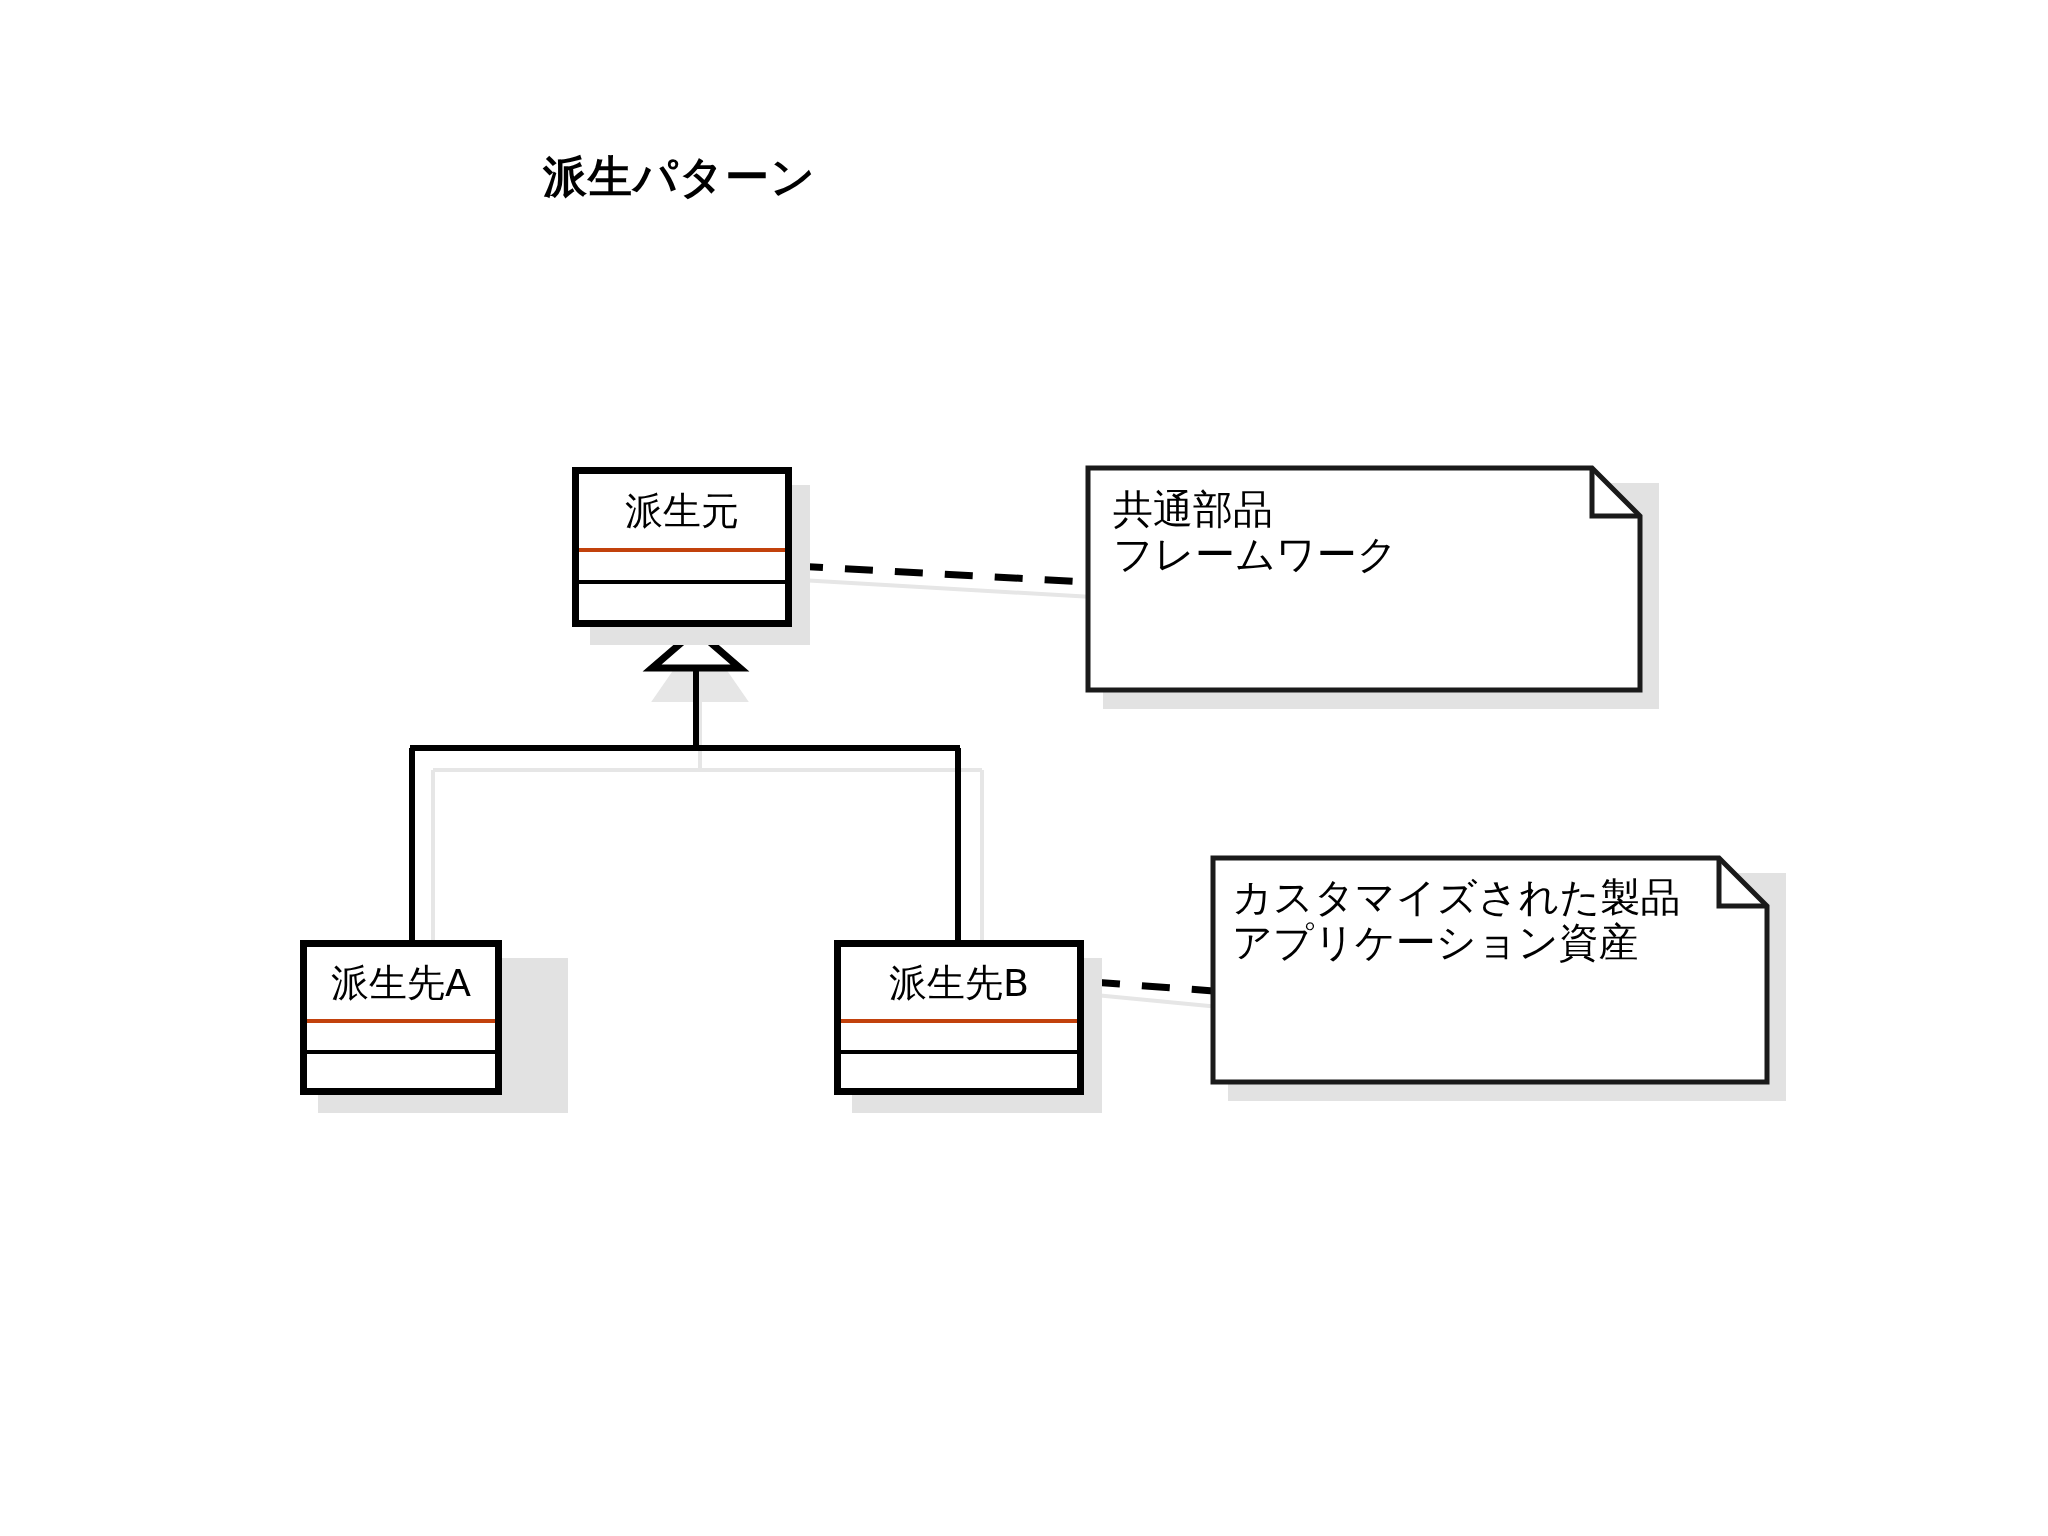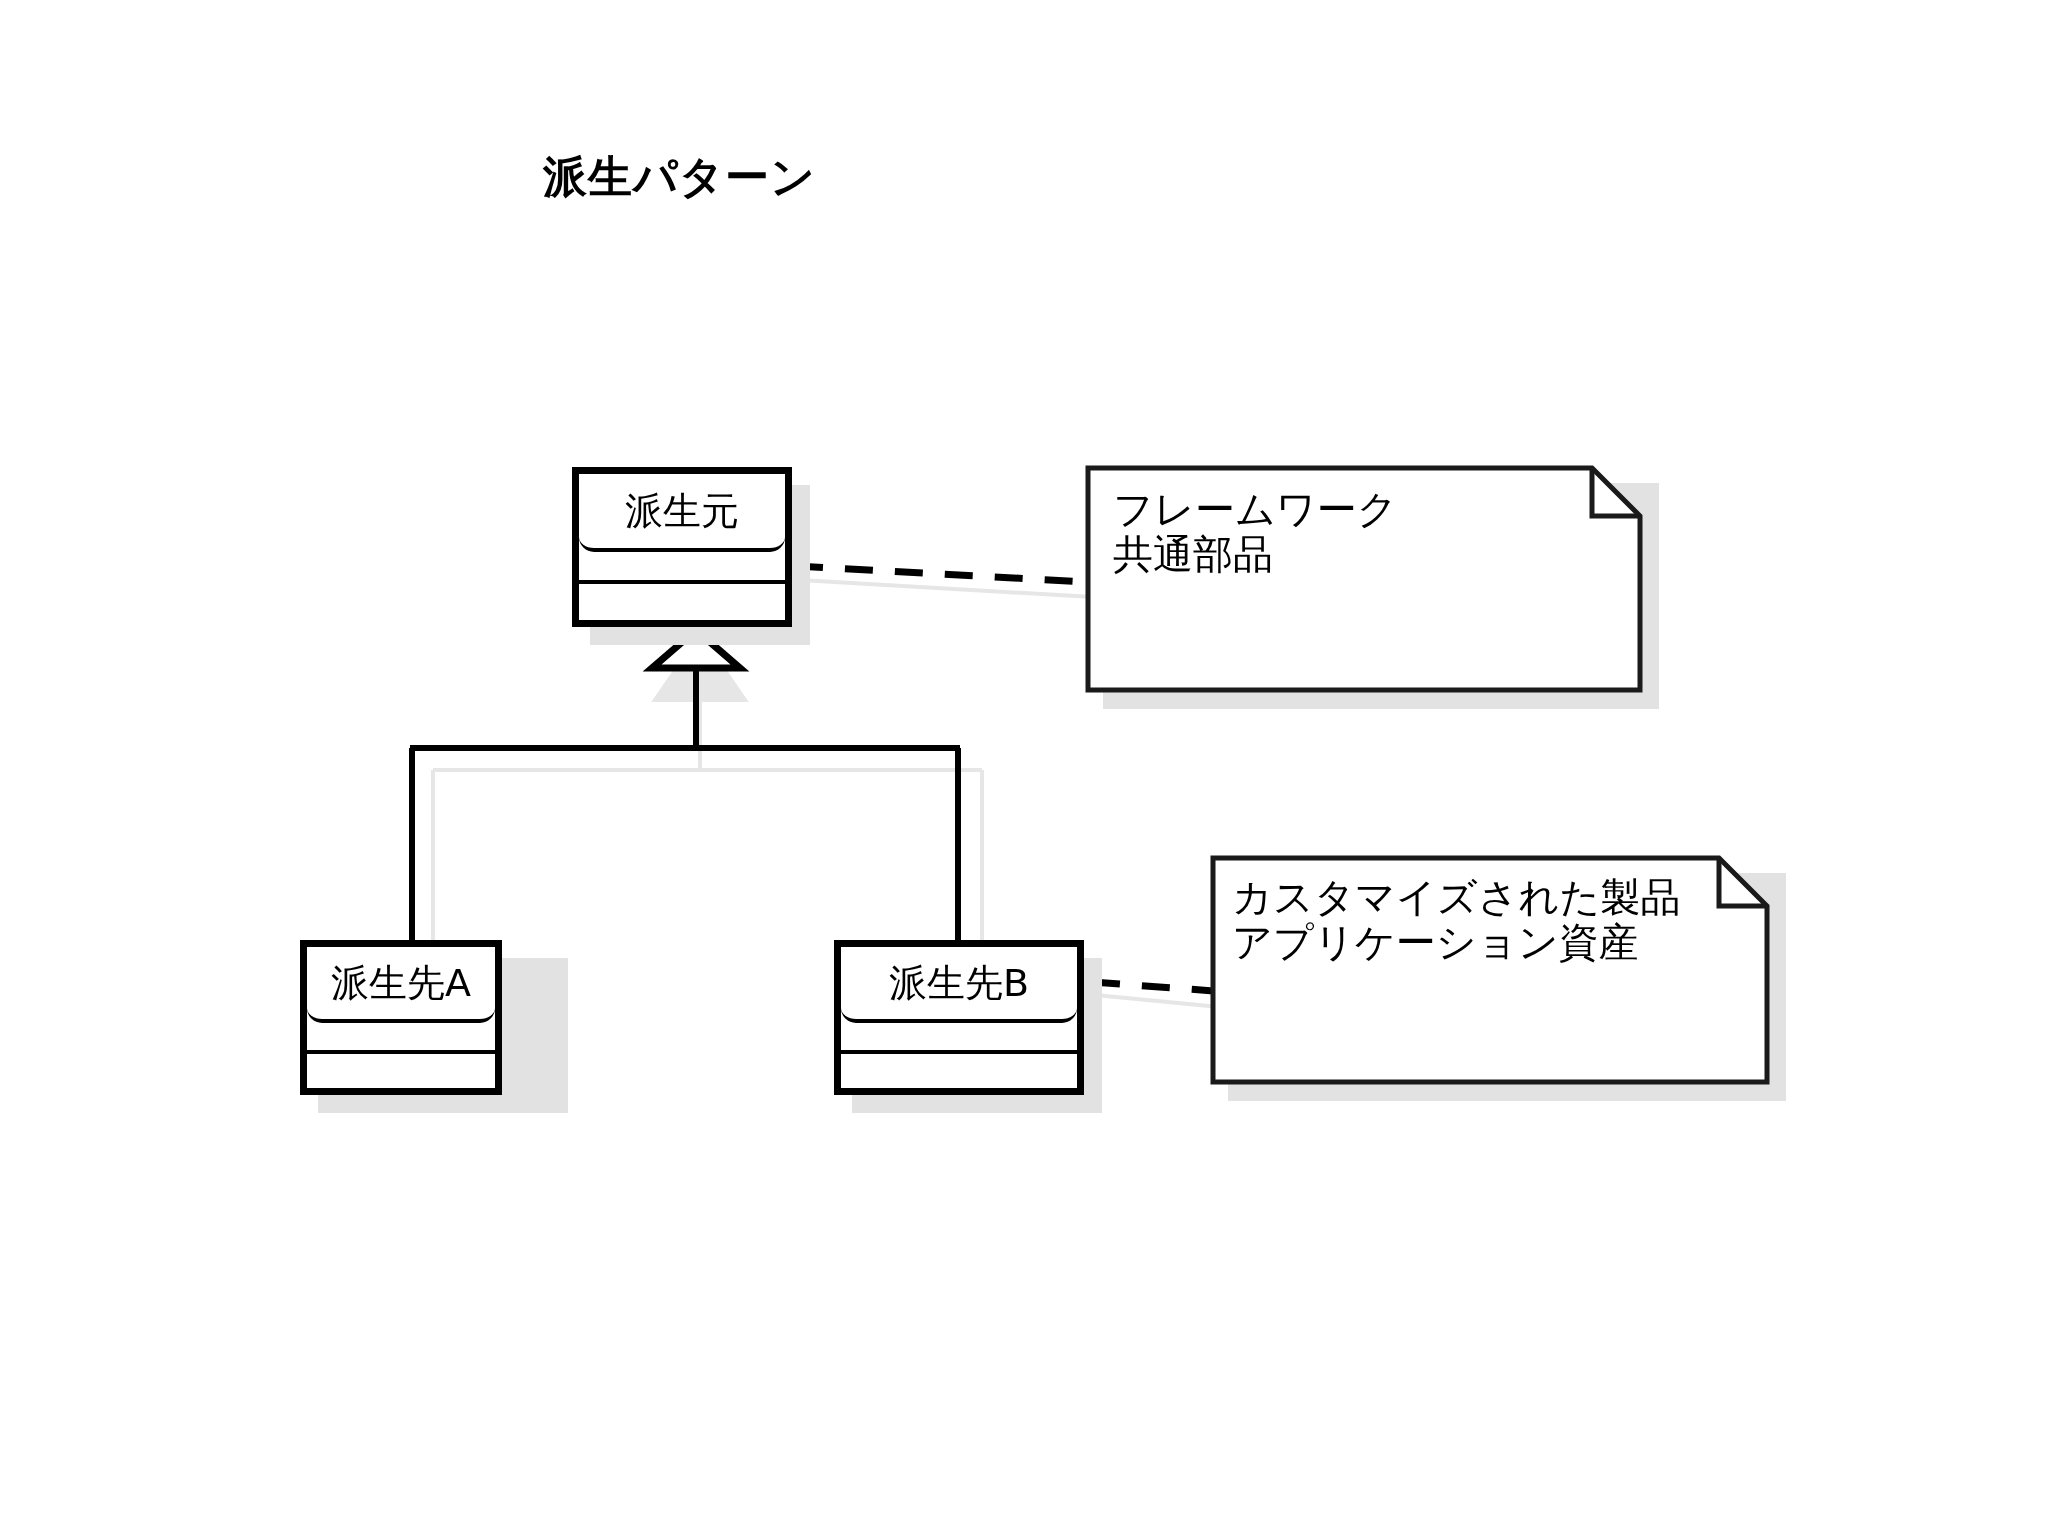--- a/index.html
+++ b/index.html
@@ -36,24 +36,23 @@
     box-sizing: border-box;
     background: #ffffff;
     border: 7px solid #000000;
     z-index: 6;
   }
   .clsbox .namecell {
     box-sizing: border-box;
     display: flex;
     align-items: center;
     justify-content: center;
-    border-bottom: 4px solid #000000;
+    border-bottom: 4px solid #c2410c;
     color: #000000;
     white-space: nowrap;
-    border-radius: 15px;
   }
   .clsbox .attrcell {
     box-sizing: border-box;
     border-bottom: 4px solid #000000;
   }
   .clsbox .opscell {
     box-sizing: border-box;
   }
   .shadow {
     position: absolute;
@@ -136,22 +135,22 @@
 <div class="shadow" style="left:1103px; top:483px; width:556px; height:226px;"></div>
 
 <div class="note" style="left:1085px; top:465px; width:558px; height:228px;">
   <svg width="558" height="228" viewBox="0 0 558 228" xmlns="http://www.w3.org/2000/svg">
 
     <path d="M 3 3 L 507 3 L 555 51 L 555 225 L 3 225 Z" fill="#ffffff" stroke="#1a1a1a" stroke-width="5" stroke-linejoin="miter"></path>
 
     <path d="M 507 3 L 507 51 L 555 51" fill="none" stroke="#1a1a1a" stroke-width="5" stroke-linejoin="miter"></path>
   </svg>
   <div class="notetext" style="left:28px; top:22px; font-size:40px;">
+    <span class="noteline">共通部品</span>
     <span class="noteline">フレームワーク</span>
-    <span class="noteline">共通部品</span>
   </div>
 </div>
 
 <div class="shadow" style="left:1228px; top:873px; width:558px; height:228px;"></div>
 
 <div class="note" style="left:1210px; top:855px; width:560px; height:230px;">
   <svg width="560" height="230" viewBox="0 0 560 230" xmlns="http://www.w3.org/2000/svg">
     <path d="M 3 3 L 509 3 L 557 51 L 557 227 L 3 227 Z" fill="#ffffff" stroke="#1a1a1a" stroke-width="5" stroke-linejoin="miter"></path>
     <path d="M 509 3 L 509 51 L 557 51" fill="none" stroke="#1a1a1a" stroke-width="5" stroke-linejoin="miter"></path>
   </svg>

